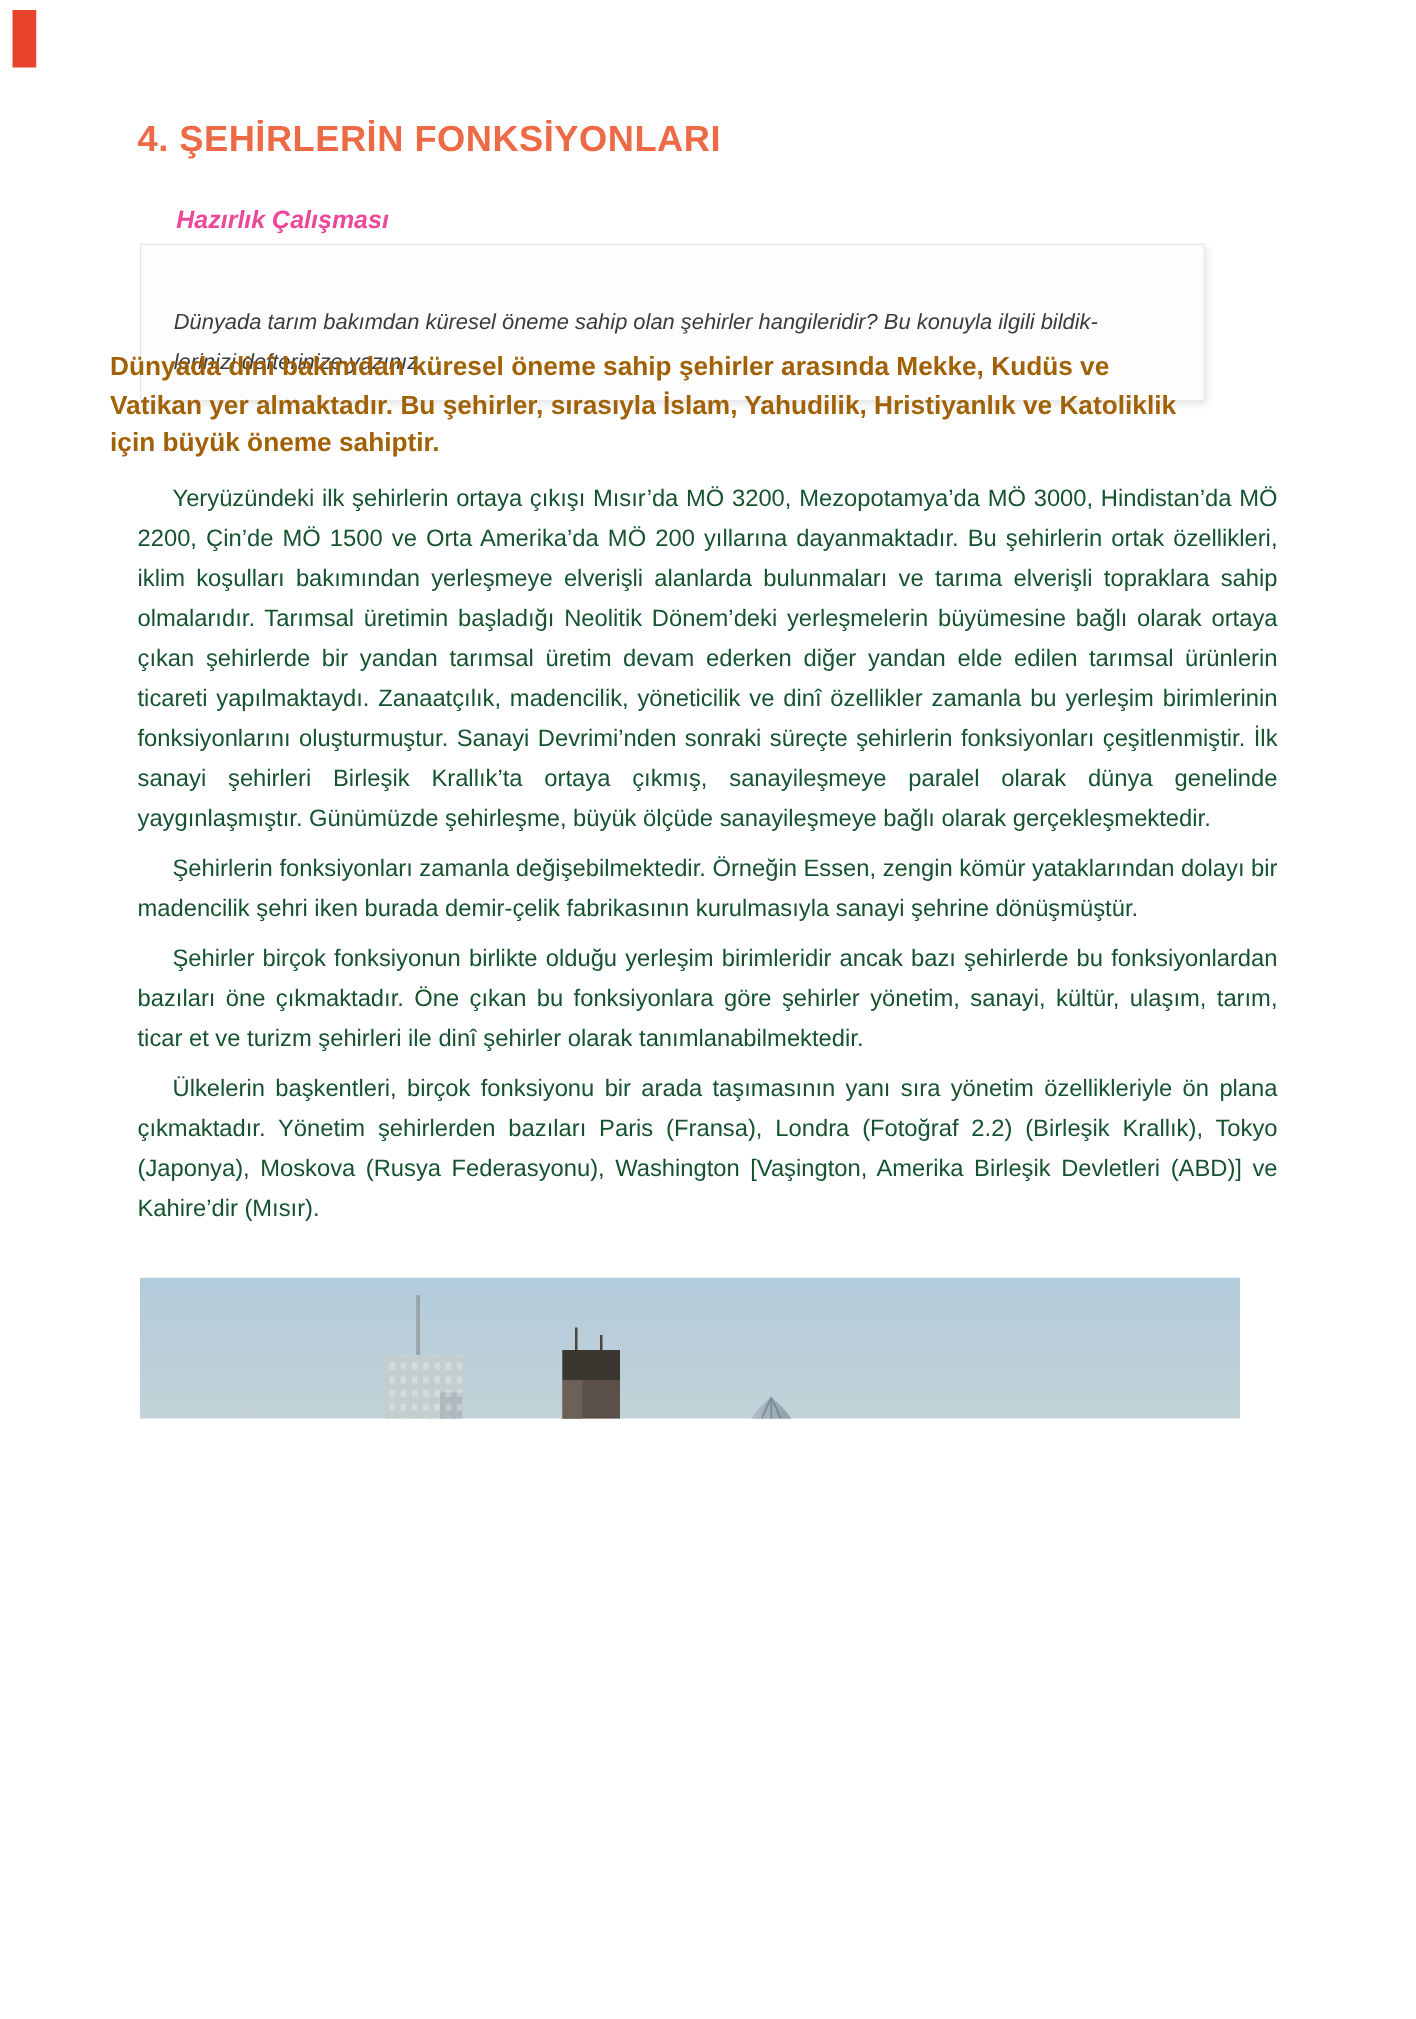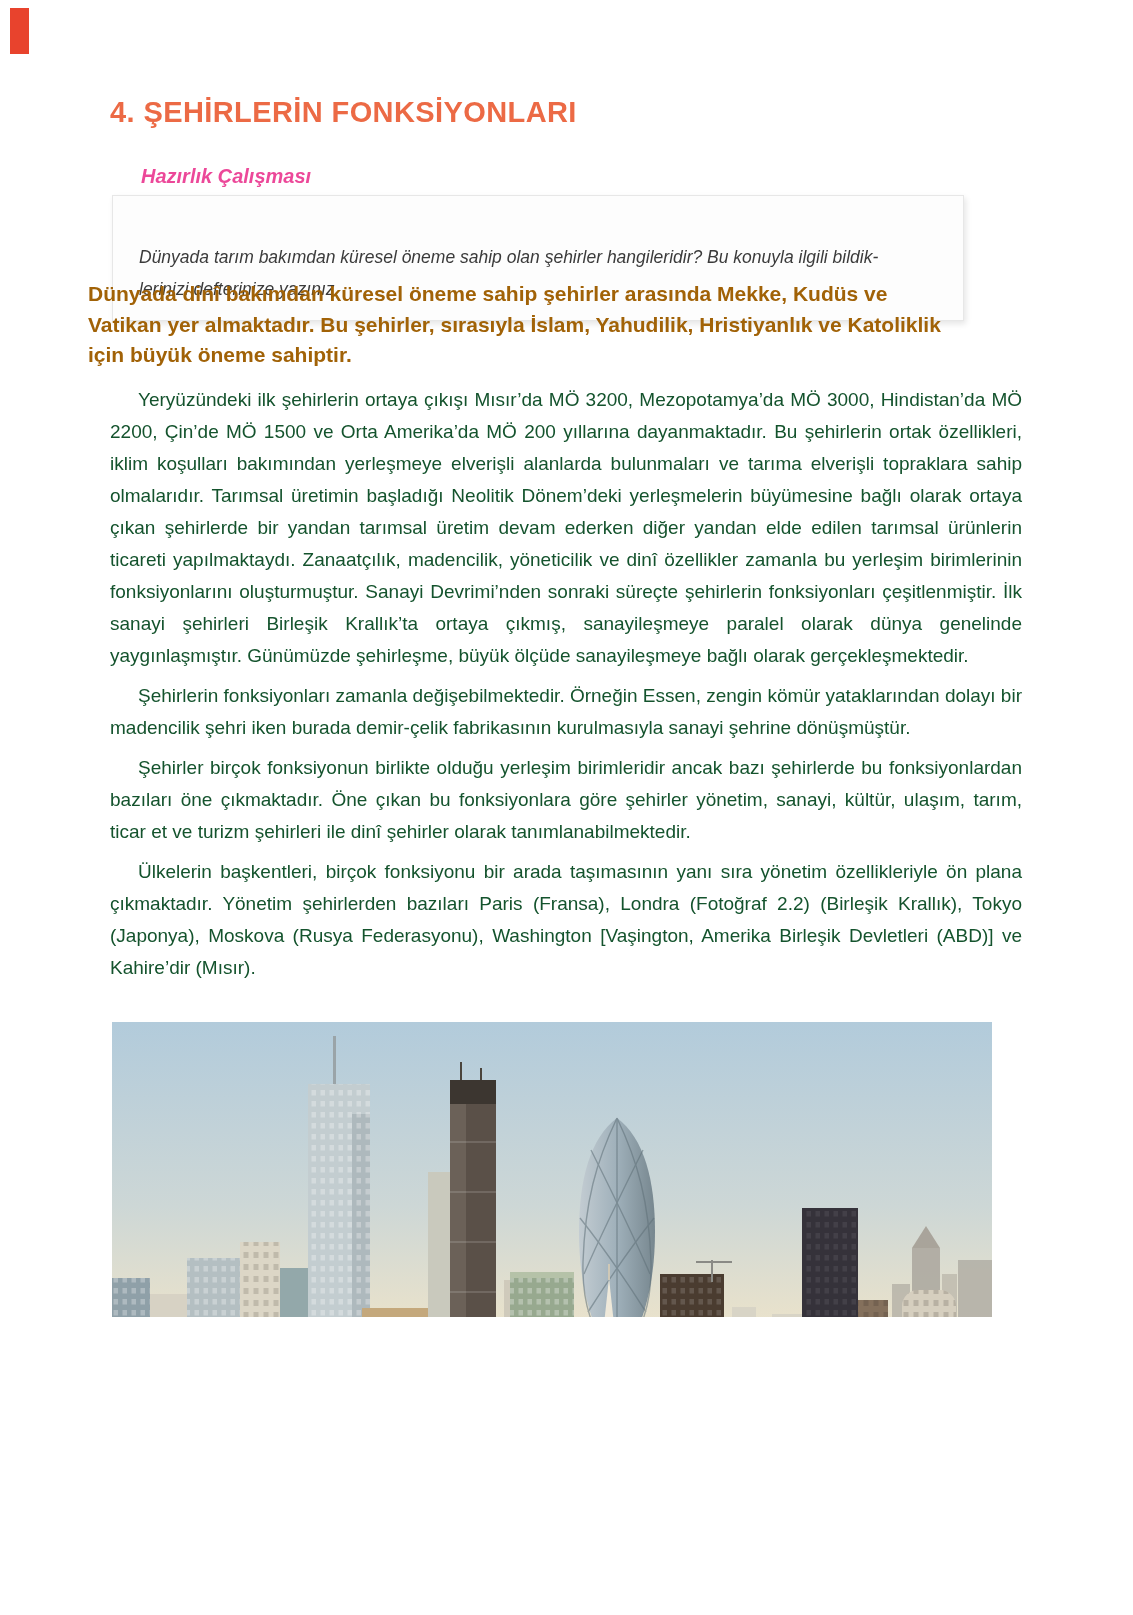--- a/index.html
+++ b/index.html
@@ -1,18 +1,18 @@
 <!DOCTYPE html>
 <html lang="tr"><head>
 <meta charset="utf-8">
 <style>
   html,body{margin:0;padding:0;background:#ffffff;}
   .page{
     position:relative;
-    width:1133px;height:1317px;
+    width:1133px;height:1135px;
     background:#ffffff;
     font-family:"Liberation Sans", sans-serif;
     overflow:hidden;
   }
   .corner-tab{
     position:absolute;left:10px;top:8px;width:19px;height:46px;
   }
   .page-title{
     position:absolute;left:110px;top:96px;margin:0;
     font-size:29px;font-weight:bold;letter-spacing:.4px;

